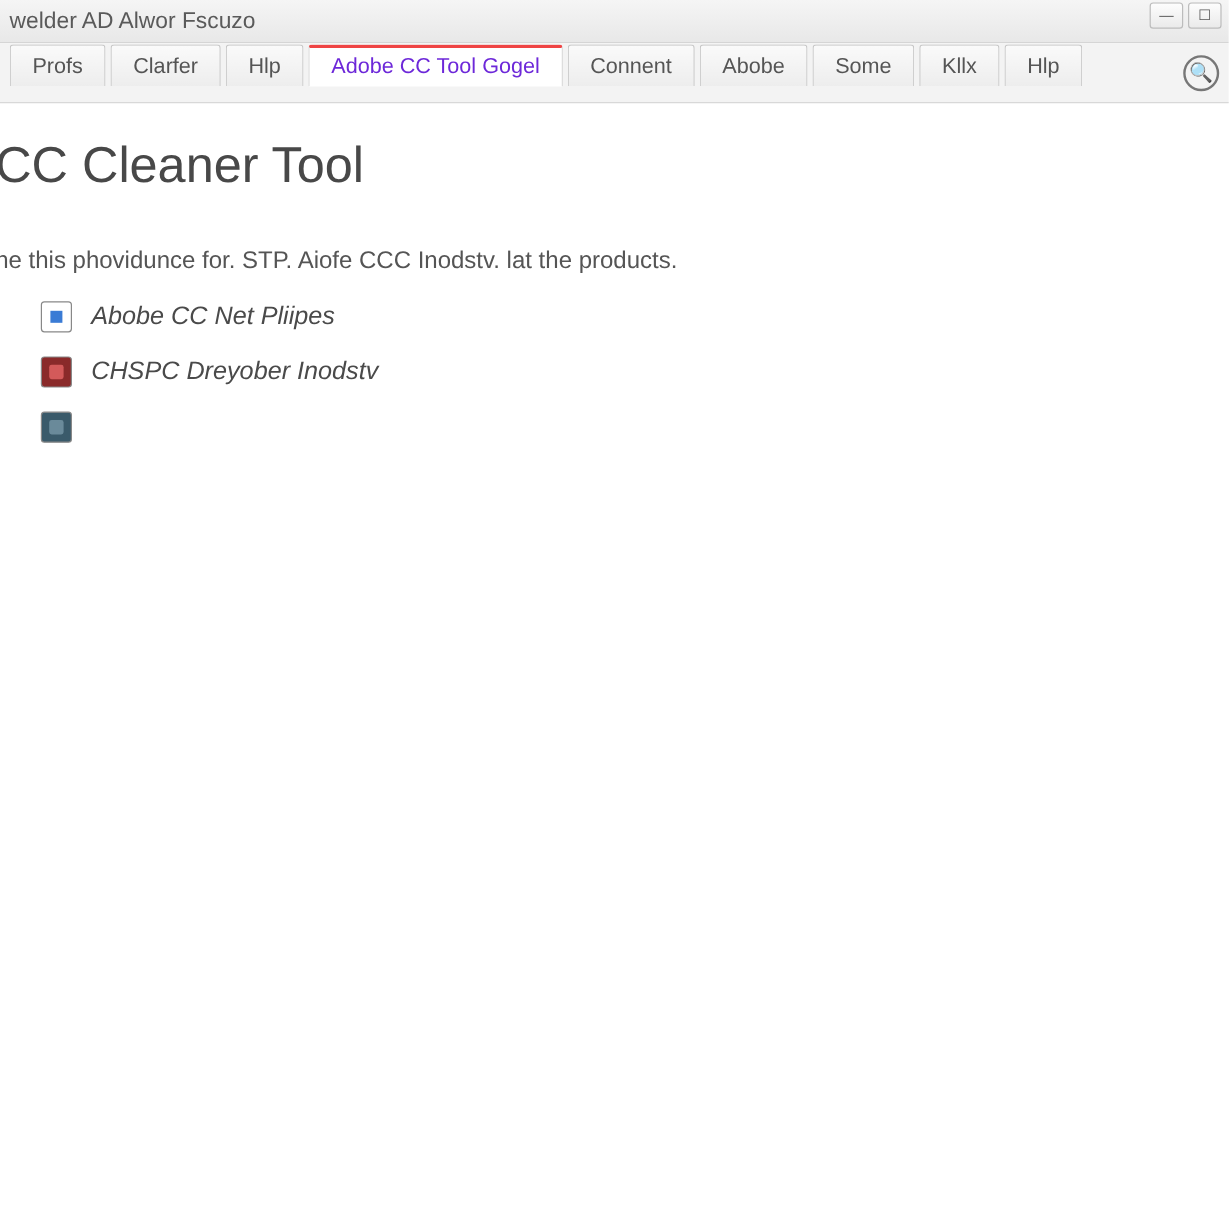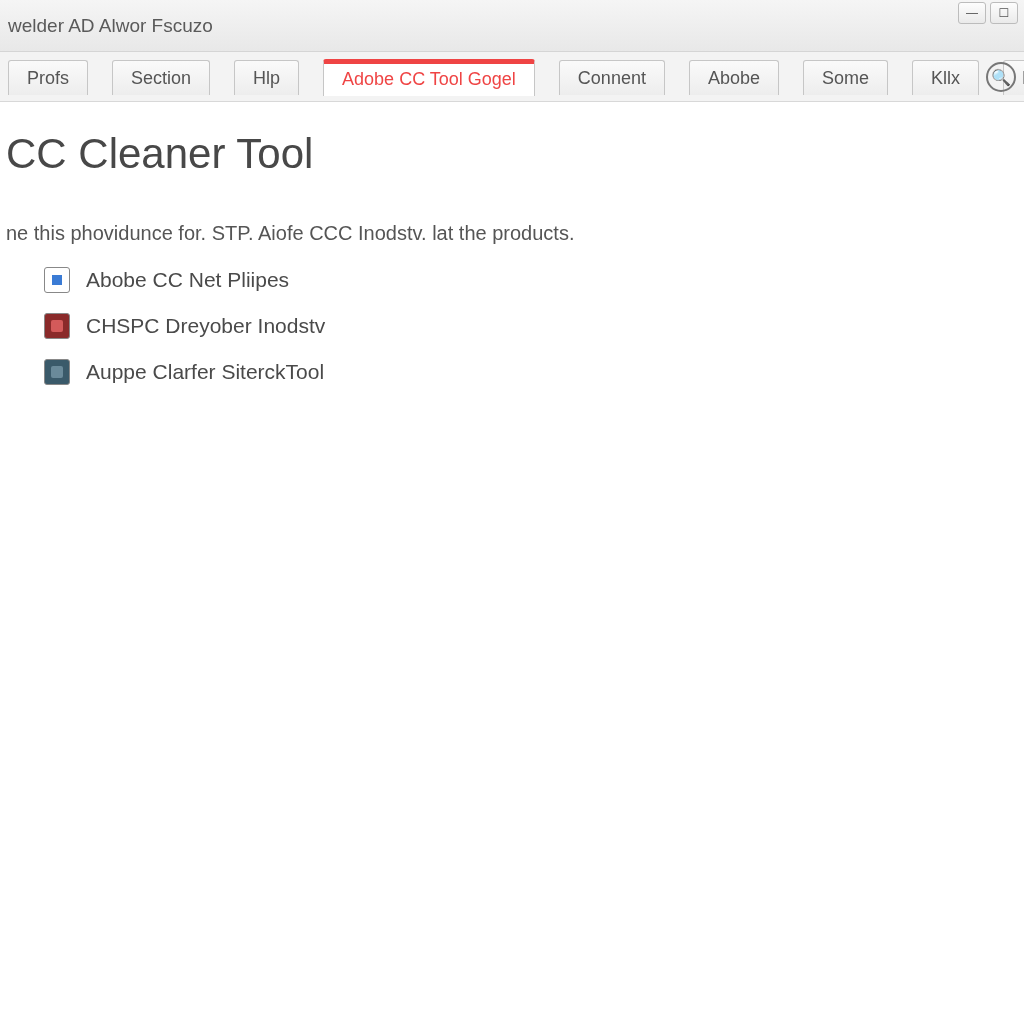--- a/index.html
+++ b/index.html
@@ -5,21 +5,21 @@
   * { box-sizing: border-box; margin: 0; padding: 0; }
   html, body {
     width: 1024px;
     height: 1024px;
     font-family: "Segoe UI", Tahoma, sans-serif;
     background: #ffffff;
     overflow: hidden;
     color: #4a4a4a;
   }
   .titlebar {
-    height: 52px;
+    height: 36px;
     background: linear-gradient(#f5f5f5, #e8e8e8);
     border-bottom: 1px solid #d5d5d5;
     display: flex;
     align-items: center;
     padding: 0 8px;
     font-size: 19px;
     color: #5a5a5a;
     position: relative;
   }
   .titlebar .win-buttons {
@@ -39,79 +39,79 @@
     align-items: center;
     justify-content: center;
     font-size: 12px;
     color: #555;
   }
   .tabbar {
     height: 50px;
     background: #f3f3f3;
     border-bottom: 1px solid #d8d8d8;
     display: flex;
-    align-items: center;
+    align-items: flex-start;
     padding: 0 8px;
     position: relative;
-    gap: 20px;
   }
   .tab {
     padding: 7px 18px 6px 18px;
     margin-right: 4px;
     border: 1px solid #c6c6c6;
     border-bottom: none;
     background: linear-gradient(#fafafa,#ededed);
     font-size: 18px;
     color: #555;
     border-radius: 3px 3px 0 0;
     position: relative;
     bottom: -1px;
     cursor: pointer;
     white-space: nowrap;
   }
   .tab.active {
     background: #ffffff;
-    border-top: 5px solid #ef4444;
+    border-top: 3px solid #ef4444;
     padding-top: 5px;
-    color: #ef4444;
+    color: #6d28d9;
     z-index: 2;
   }
   .tabbar .right-icon {
     position: absolute;
     right: 8px;
     top: 10px;
     width: 30px;
     height: 30px;
     border: 2px solid #777;
     border-radius: 50%;
     display: flex;
     align-items: center;
     justify-content: center;
     font-size: 16px;
     color: #777;
   }
   .content {
-    padding: 28px 20px 20px 10px;
+    padding: 28px 20px 20px 0;
   }
   .page-title {
     font-size: 42px;
     font-weight: 400;
     color: #484848;
     margin-left: -4px;
     margin-bottom: 44px;
   }
   .intro {
     font-size: 20px;
     color: #555;
     margin-bottom: 22px;
     margin-left: -4px;
   }
   .item-list {
     list-style: none;
     margin-left: 34px;
+    font-style: italic;
   }
   .item {
     display: flex;
     align-items: center;
     margin-bottom: 20px;
     font-size: 21px;
     color: #4a4a4a;
   }
   .item .icon {
     width: 26px;
@@ -142,21 +142,21 @@
 <div class="titlebar">
   <span>welder AD Alwor Fscuzo</span>
   <div class="win-buttons">
     <div class="win-btn">—</div>
     <div class="win-btn">☐</div>
   </div>
 </div>
 
 <div class="tabbar">
   <div class="tab"><span>Profs</span></div>
-  <div class="tab"><span>Section</span></div>
+  <div class="tab"><span>Clarfer</span></div>
   <div class="tab"><span>Hlp</span></div>
   <div class="tab active"><span>Adobe CC Tool Gogel</span></div>
   <div class="tab"><span>Connent</span></div>
   <div class="tab"><span>Abobe</span></div>
   <div class="tab"><span>Some</span></div>
   <div class="tab"><span>Kllx</span></div>
   <div class="tab"><span>Hlp</span></div>
   <div class="right-icon">🔍</div>
 </div>
 
@@ -168,16 +168,15 @@
     <li class="item">
       <span class="icon ic-blue"></span>
       <span>Abobe CC Net Pliipes</span>
     </li>
     <li class="item">
       <span class="icon ic-red"></span>
       <span>CHSPC Dreyober Inodstv</span>
     </li>
     <li class="item">
       <span class="icon ic-dark"></span>
-      <span>Auppe Clarfer SiterckTool</span>
     </li>
   </ul>
 </div>
 
 </body></html>

